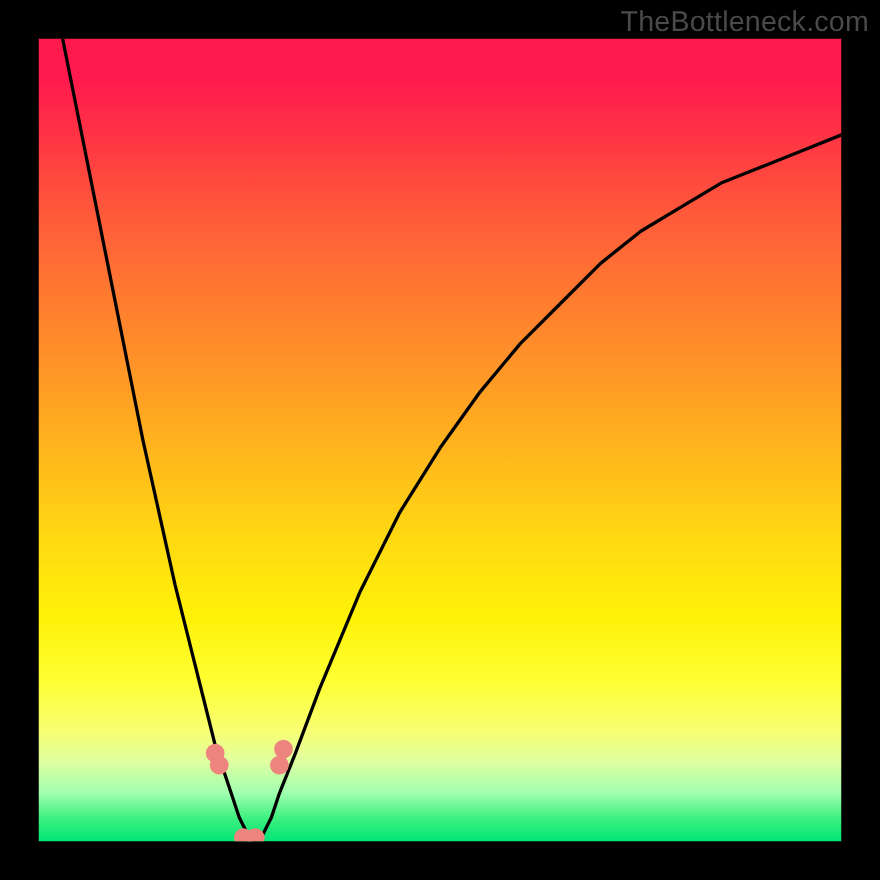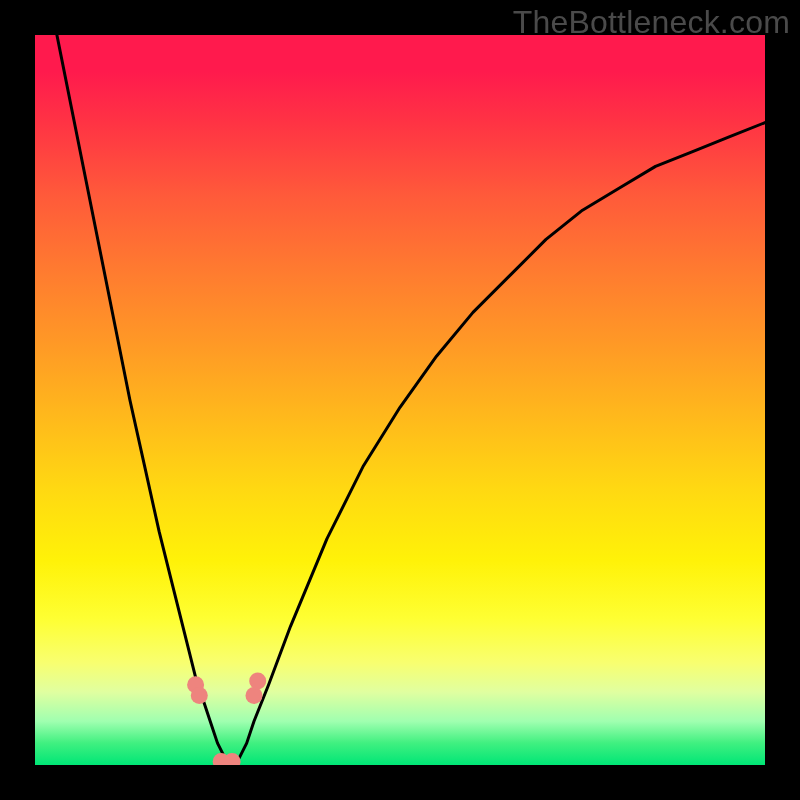--- a/index.html
+++ b/index.html
@@ -16,21 +16,21 @@
     left: 0;
     top: 0;
     width: 800px;
     height: 800px;
     background: #000000;
   }
   .watermark {
     position: absolute;
     top: 4px;
     right: 10px;
-    font-size: 32px;
+    font-size: 26px;
     font-weight: 500;
     color: #4a4a4a;
     letter-spacing: 0.2px;
     z-index: 10;
   }
   .plot-area {
     position: absolute;
     left: 35px;
     top: 35px;
     width: 730px;

